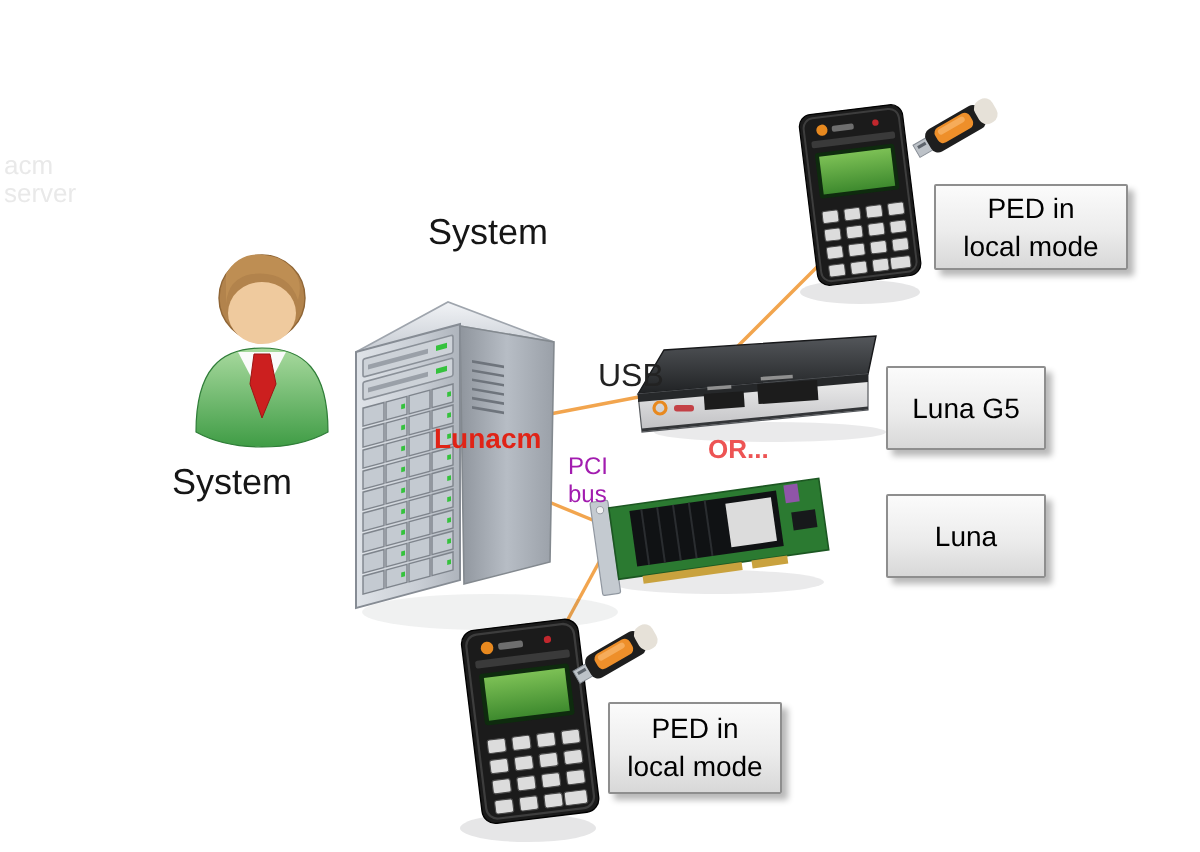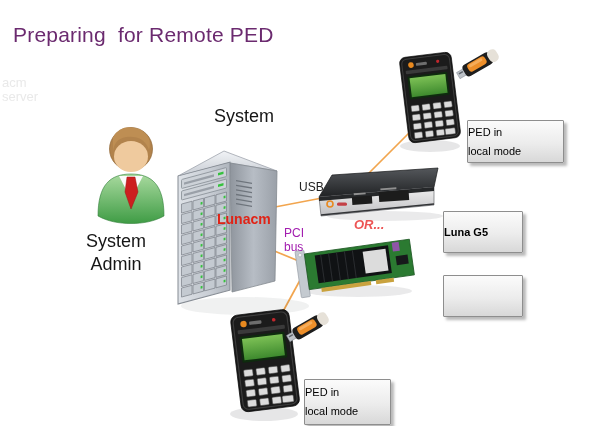--- a/index.html
+++ b/index.html
@@ -11,34 +11,34 @@
   .txt { position:absolute; color:#111; }
   .title {
     left:13px; top:23px; font-size:21px; letter-spacing:0.2px;
     color:#6B2A6F; white-space:pre;
   }
   .ghost { left:2px; font-size:13px; color:#E9E9E9; }
   .ghost1 { top:75px; }
   .ghost2 { top:89px; }
   .client-label { left:214px; top:105px; font-size:18px; line-height:23px; color:#161616; }
   .admin-label { left:60px; top:230px; width:112px; text-align:center; font-size:18px; line-height:23px; color:#161616; }
-  .usb-label { left:299px; top:180px; font-size:12px; color:#222; }
+  .usb-label { left:299px; top:180px; font-size:16px; color:#222; }
   .pci-label { left:284px; top:226px; font-size:12px; line-height:14px; color:#a21caf; }
   .lunacm-label { left:217px; top:211px; font-size:14px; font-weight:bold; color:#E02316; }
-  .or-label { left:354px; top:217px; font-size:13px; font-weight:bold; color:#ED5454;font-style:italic; }
+  .or-label { left:354px; top:217px; font-size:13px; font-weight:bold; color:#ED5454; }
   .label-box {
     position:absolute; box-sizing:border-box;
     background:linear-gradient(180deg,#FBFBFB 0%,#ECECEC 55%,#D8D8D8 100%);
     border:1px solid #8E8E8E; border-radius:1px;
     box-shadow:3px 3px 3px rgba(0,0,0,0.28);
     display:flex; flex-direction:column; justify-content:center;
-    text-align:left; font-size:11px; line-height:19px; color:#000;margin-top:28px;
+    text-align:center; font-size:14px; line-height:19px; color:#000;
   }
   .box-ped-top { left:467px; top:92px; width:97px; height:43px; }
-  .box-luna-g5 { left:443px; top:183px; width:80px; height:42px;font-weight:bold; }
+  .box-luna-g5 { left:443px; top:183px; width:80px; height:42px; }
   .box-luna-pcie { left:443px; top:247px; width:80px; height:42px; }
   .box-ped-bottom { left:304px; top:351px; width:87px; height:46px; }
 </style>
 </head>
 <body>
 
 <div class="slide">
 
   <svg class="art" width="600" height="426" viewBox="0 0 600 426">
     <defs>
@@ -255,32 +255,30 @@
     </g>
 
     <g>
       <use href="#ped" transform="translate(230,316) rotate(-7) scale(1.13)"></use>
     </g>
     <g>
       <use href="#usbstick" transform="translate(285,333) rotate(-30)"></use>
     </g>
   </svg>
 
-  <div class="txt title">Preparing  for Remote PED</div>
 
   <div class="txt ghost ghost1">acm</div>
   <div class="txt ghost ghost2">server</div>
 
   <div class="txt client-label">
     <div>System</div>
   </div>
 
   <div class="txt admin-label">
     <div>System</div>
-    <div>Admin</div>
   </div>
 
   <div class="txt lunacm-label">Lunacm</div>
 
   <div class="txt usb-label">USB</div>
 
   <div class="txt pci-label">
     <div>PCI</div>
     <div>bus</div>
   </div>
@@ -290,20 +288,21 @@
   <div class="label-box box-ped-top">
     <div>PED in</div>
     <div>local mode</div>
   </div>
 
   <div class="label-box box-luna-g5">
     <div>Luna G5</div>
   </div>
 
   <div class="label-box box-luna-pcie">
+    <div>Luna</div>
   </div>
 
   <div class="label-box box-ped-bottom">
     <div>PED in</div>
     <div>local mode</div>
   </div>
 
 </div>
 
 </body></html>

